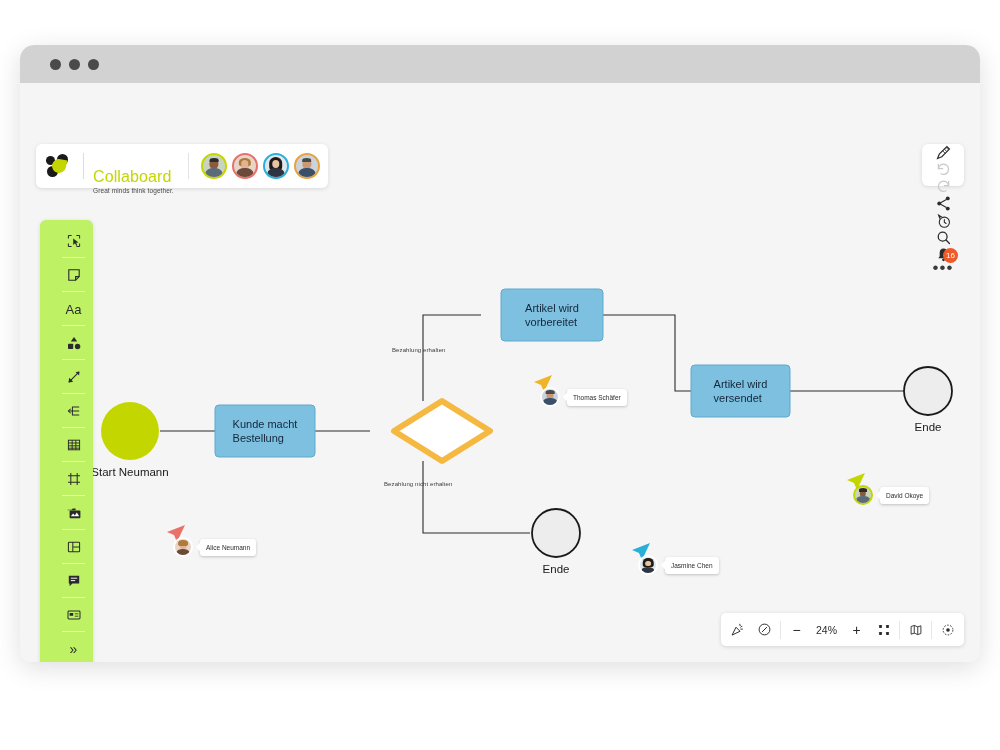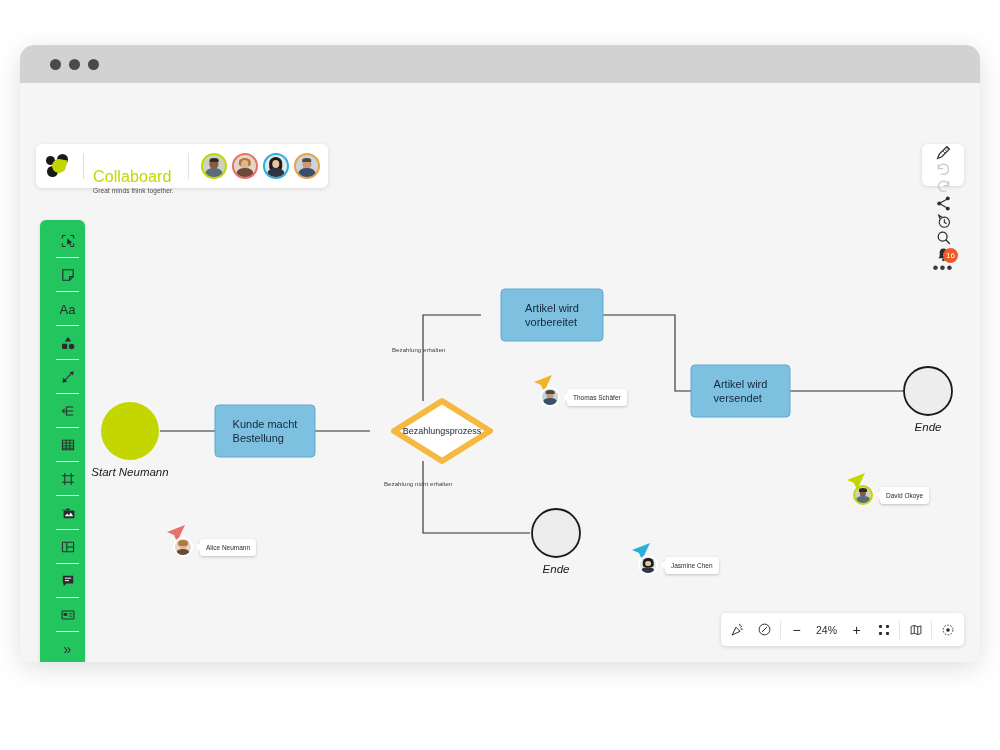--- a/index.html
+++ b/index.html
@@ -111,23 +111,23 @@
     min-width: 15px; height: 15px; border-radius: 9px;
     background: #f05a28; color: #fff;
     font-size: 8px; line-height: 15px; text-align: center;
     padding: 0 3px; font-family: "Liberation Sans", sans-serif;
   }
   .dots3 { letter-spacing: 1px; font-size: 17px; color: #3a3a3a; line-height: 10px; }
 
   
   #sidebar {
     position: absolute; left: 20px; top: 137px;
-    width: 45px; background: #22c55e;
+    width: 53px; background: #bef264;
     border-radius: 6px; box-shadow: 0 1px 4px rgba(0,0,0,0.12);
-    padding: 4px 8px;
+    padding: 4px 14px;
   }
   .sb-btn {
     width: 39px; height: 34px;
     display: flex; align-items: center; justify-content: center;
     position: relative;
   }
   .sb-btn.sep-after::after {
     content: ""; position: absolute; bottom: 0; left: 8px;
     width: 23px; height: 1px; background: #ececec;
   }
@@ -136,21 +136,21 @@
   
   #board {
     position: absolute; left: 0; top: 0;
     width: 960px; height: 579px;
     overflow: hidden;
   }
   #board-svg { position: absolute; left: 0; top: 0; }
 
   .node-label {
     position: absolute; font-size: 11.5px; color: #1a1a1a;
-    white-space: nowrap; text-align: center; font-style: italic;
+    white-space: nowrap; text-align: center;
   }
   .shape-text {
     position: absolute; display: flex; align-items: center;
     justify-content: center; text-align: left;
     font-size: 11px; color: #14263b; line-height: 14px;
     pointer-events: none;
   }
   .edge-label {
     position: absolute; font-size: 6px; color: #3c3c3c;
     white-space: nowrap; letter-spacing: .1px;
@@ -233,21 +233,20 @@
 
       <div class="shape-text" style="left:195px;top:322px;width:100px;height:52px;">
         <span>Kunde macht<br>Bestellung</span>
       </div>
       <div class="shape-text" style="left:481px;top:206px;width:102px;height:52px;">
         <span>Artikel wird<br>vorbereitet</span>
       </div>
       <div class="shape-text" style="left:671px;top:282px;width:99px;height:52px;">
         <span>Artikel wird<br>versendet</span>
       </div>
-      <div class="shape-text" style="left:366px;top:334px;width:112px;height:28px;font-size:9px;">Bezahlungsprozess</div>
 
       <div class="node-label" style="left:60px;top:383px;width:100px;">Start Neumann</div>
       <div class="node-label" style="left:858px;top:338px;width:100px;">Ende</div>
       <div class="node-label" style="left:486px;top:480px;width:100px;">Ende</div>
 
       <div class="edge-label" style="left:372px;top:264px;">Bezahlung erhalten</div>
       <div class="edge-label" style="left:364px;top:398px;">Bezahlung nicht erhalten</div>
 
       <div class="cursor-group" style="left:510px;top:290px;">
         <svg class="cursor-arrow" width="26" height="26" viewBox="0 0 26 26">

